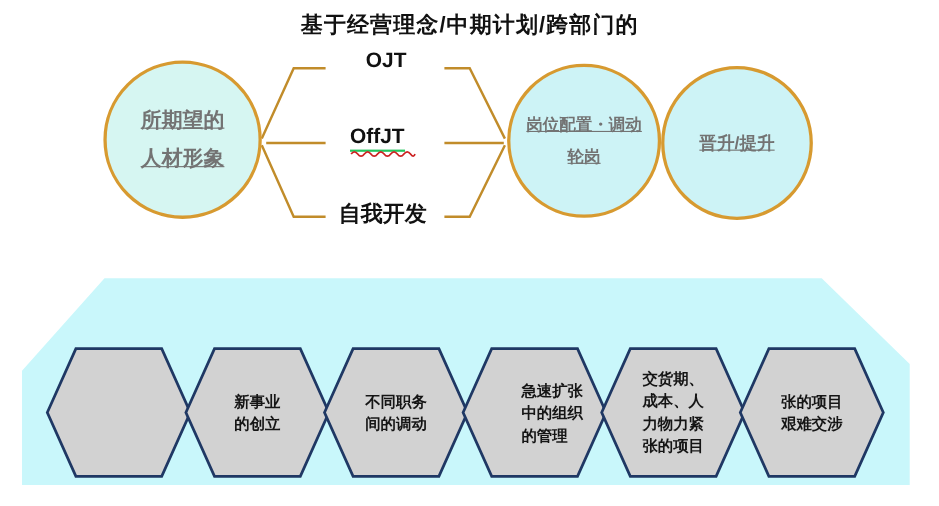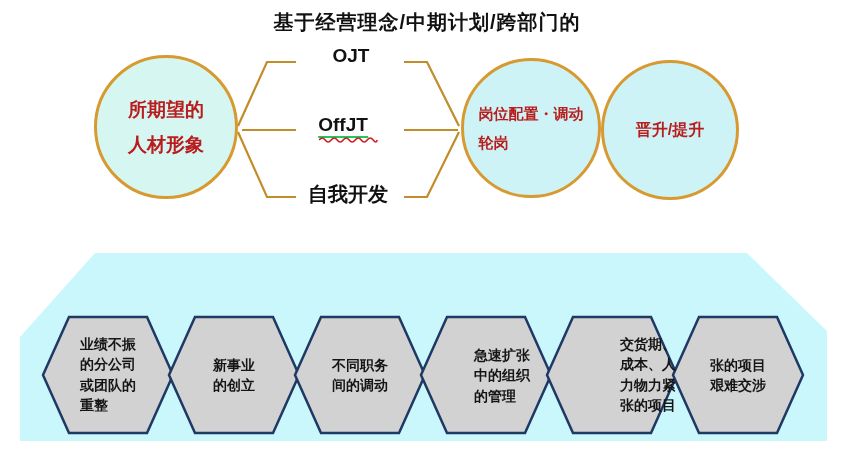--- a/index.html
+++ b/index.html
@@ -8,22 +8,22 @@
     font-family:"Liberation Sans","DejaVu Sans",sans-serif;
   }
   .shape-layer{position:absolute;left:0;top:0;z-index:0;}
   .main-title{
     position:absolute;left:0;top:9px;width:854px;text-align:center;z-index:2;
     font-size:20px;font-weight:bold;color:#111111;letter-spacing:1px;
   }
   .circle{
     position:absolute;z-index:1;border-radius:50%;
     background:#d6f6f2;border:3px solid #d79a30;
-    display:flex;align-items:center;justify-content:center;text-align:left;
-    color:#b91c1c;font-weight:bold;white-space:pre-line;
+    display:flex;align-items:center;justify-content:center;text-align:center;
+    color:#737373;font-weight:bold;white-space:pre-line;text-decoration:underline;
   }
   .circle-source{left:94px;top:55px;width:138px;height:138px;font-size:19px;line-height:1.85;}
   .circle-outcome1{left:461px;top:58px;width:134px;height:134px;font-size:15px;line-height:1.95;background:#cdf3f6;}
   .circle-outcome2{left:601px;top:60px;width:132px;height:134px;font-size:16px;background:#cdf3f6;}
   .method-label{
     position:absolute;z-index:2;transform:translateX(-50%);
     font-weight:bold;color:#111111;white-space:nowrap;
   }
   .method-ojt{left:351px;top:45px;font-size:19px;}
   .method-offjt{left:343px;top:114px;font-size:19px;}
@@ -94,31 +94,27 @@
   <div class="circle circle-outcome1">
     <span>岗位配置・调动
 轮岗</span>
   </div>
 
   <div class="circle circle-outcome2">
     <span>晋升/提升</span>
   </div>
 
 
-  <div class="hexlabel" style="left:108px">业绩不振
-的分公司
-或团队的
-重整</div>
   <div class="hexlabel" style="left:234px">新事业
 的创立</div>
   <div class="hexlabel" style="left:360px">不同职务
 间的调动</div>
   <div class="hexlabel" style="left:502px">急速扩张
 中的组织
 的管理</div>
-  <div class="hexlabel" style="left:648px">交货期、
+  <div class="hexlabel" style="left:612px">交货期、
 成本、人
 力物力紧
 张的项目</div>
   <div class="hexlabel" style="left:738px">张的项目
 艰难交涉</div>
 
 </div>
 
 </body></html>

